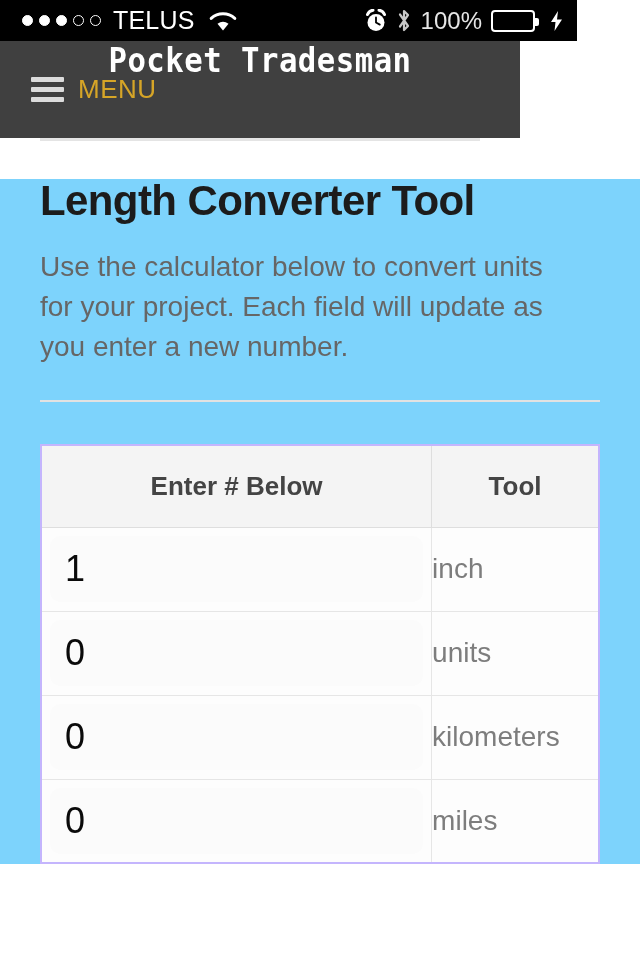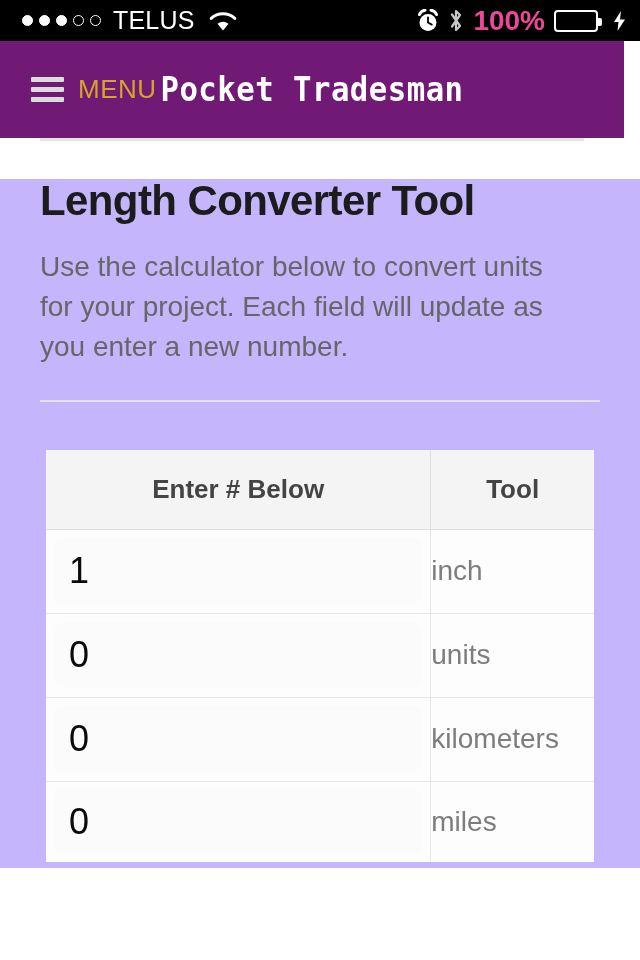--- a/index.html
+++ b/index.html
@@ -8,21 +8,21 @@
     width: 640px;
     height: 960px;
     background: #ffffff;
     font-family: "Liberation Sans", sans-serif;
     overflow: hidden;
   }
 
   
   .status-bar {
     position: relative;
-    width: 640px;
+    width: 577px;
     height: 41px;
     background: #000000;
     display: flex;
     align-items: center;
   }
   .status-left {
     display: flex;
     align-items: center;
     padding-left: 22px;
     gap: 0;
@@ -63,23 +63,23 @@
   }
   .status-right {
     position: absolute;
     right: 14px;
     display: flex;
     align-items: center;
     gap: 9px;
   }
   .alarm-icon, .bt-icon { display: flex; align-items: center; }
   .battery-pct {
-    color: #ec4899;
-    font-size: 28px;
-    font-weight: 700;
+    color: #e5e5e5;
+    font-size: 24px;
+    font-weight: 400;
   }
   .battery-shell {
     position: relative;
     width: 44px;
     height: 22px;
     border: 2px solid #ffffff;
     border-radius: 4px;
     padding: 2px;
   }
   .battery-fill {
@@ -95,25 +95,24 @@
     width: 4px;
     height: 8px;
     background: #ffffff;
     border-radius: 0 2px 2px 0;
   }
   .bolt-icon { margin-left: 6px; display: flex; align-items: center; }
 
   
   .app-header {
     position: relative;
-    width: 624px;
+    width: 520px;
     height: 97px;
-    background: #701a75;
-    display: flex;
-    align-items: center;
+    background: #404040;
+    display: flex;
   }
   .menu-group {
     display: flex;
     align-items: center;
     padding-left: 31px;
     gap: 14px;
     cursor: pointer;
   }
   .hamburger {
     display: flex;
@@ -150,21 +149,21 @@
     left: 40px;
     right: 40px;
     bottom: -3px;
     height: 3px;
     background: #e4e4e4;
   }
 
   
   .content {
     padding: 0 40px;
-    background: #c4b5fd;
+    background: #7dd3fc;
   }
   .page-title {
     margin-top: 41px;
     font-size: 42px;
     font-weight: 700;
     color: #1c1c1c;
     letter-spacing: -0.6px;
     line-height: 1.05;
   }
   .page-desc {
@@ -180,21 +179,21 @@
     height: 2px;
     background: #e2e2e2;
     width: 100%;
   }
 
   
   .conv-table {
     margin-top: 42px;
     width: 100%;
     border-collapse: collapse;
-    border: 6px solid #c4b5fd;
+    border: 2px solid #c4b5fd;
     table-layout: fixed;
   }
   .conv-table th {
     background: #f4f4f4;
     border: 1px solid #dedede;
     font-size: 26px;
     font-weight: 700;
     color: #444444;
     height: 82px;
     text-align: center;

